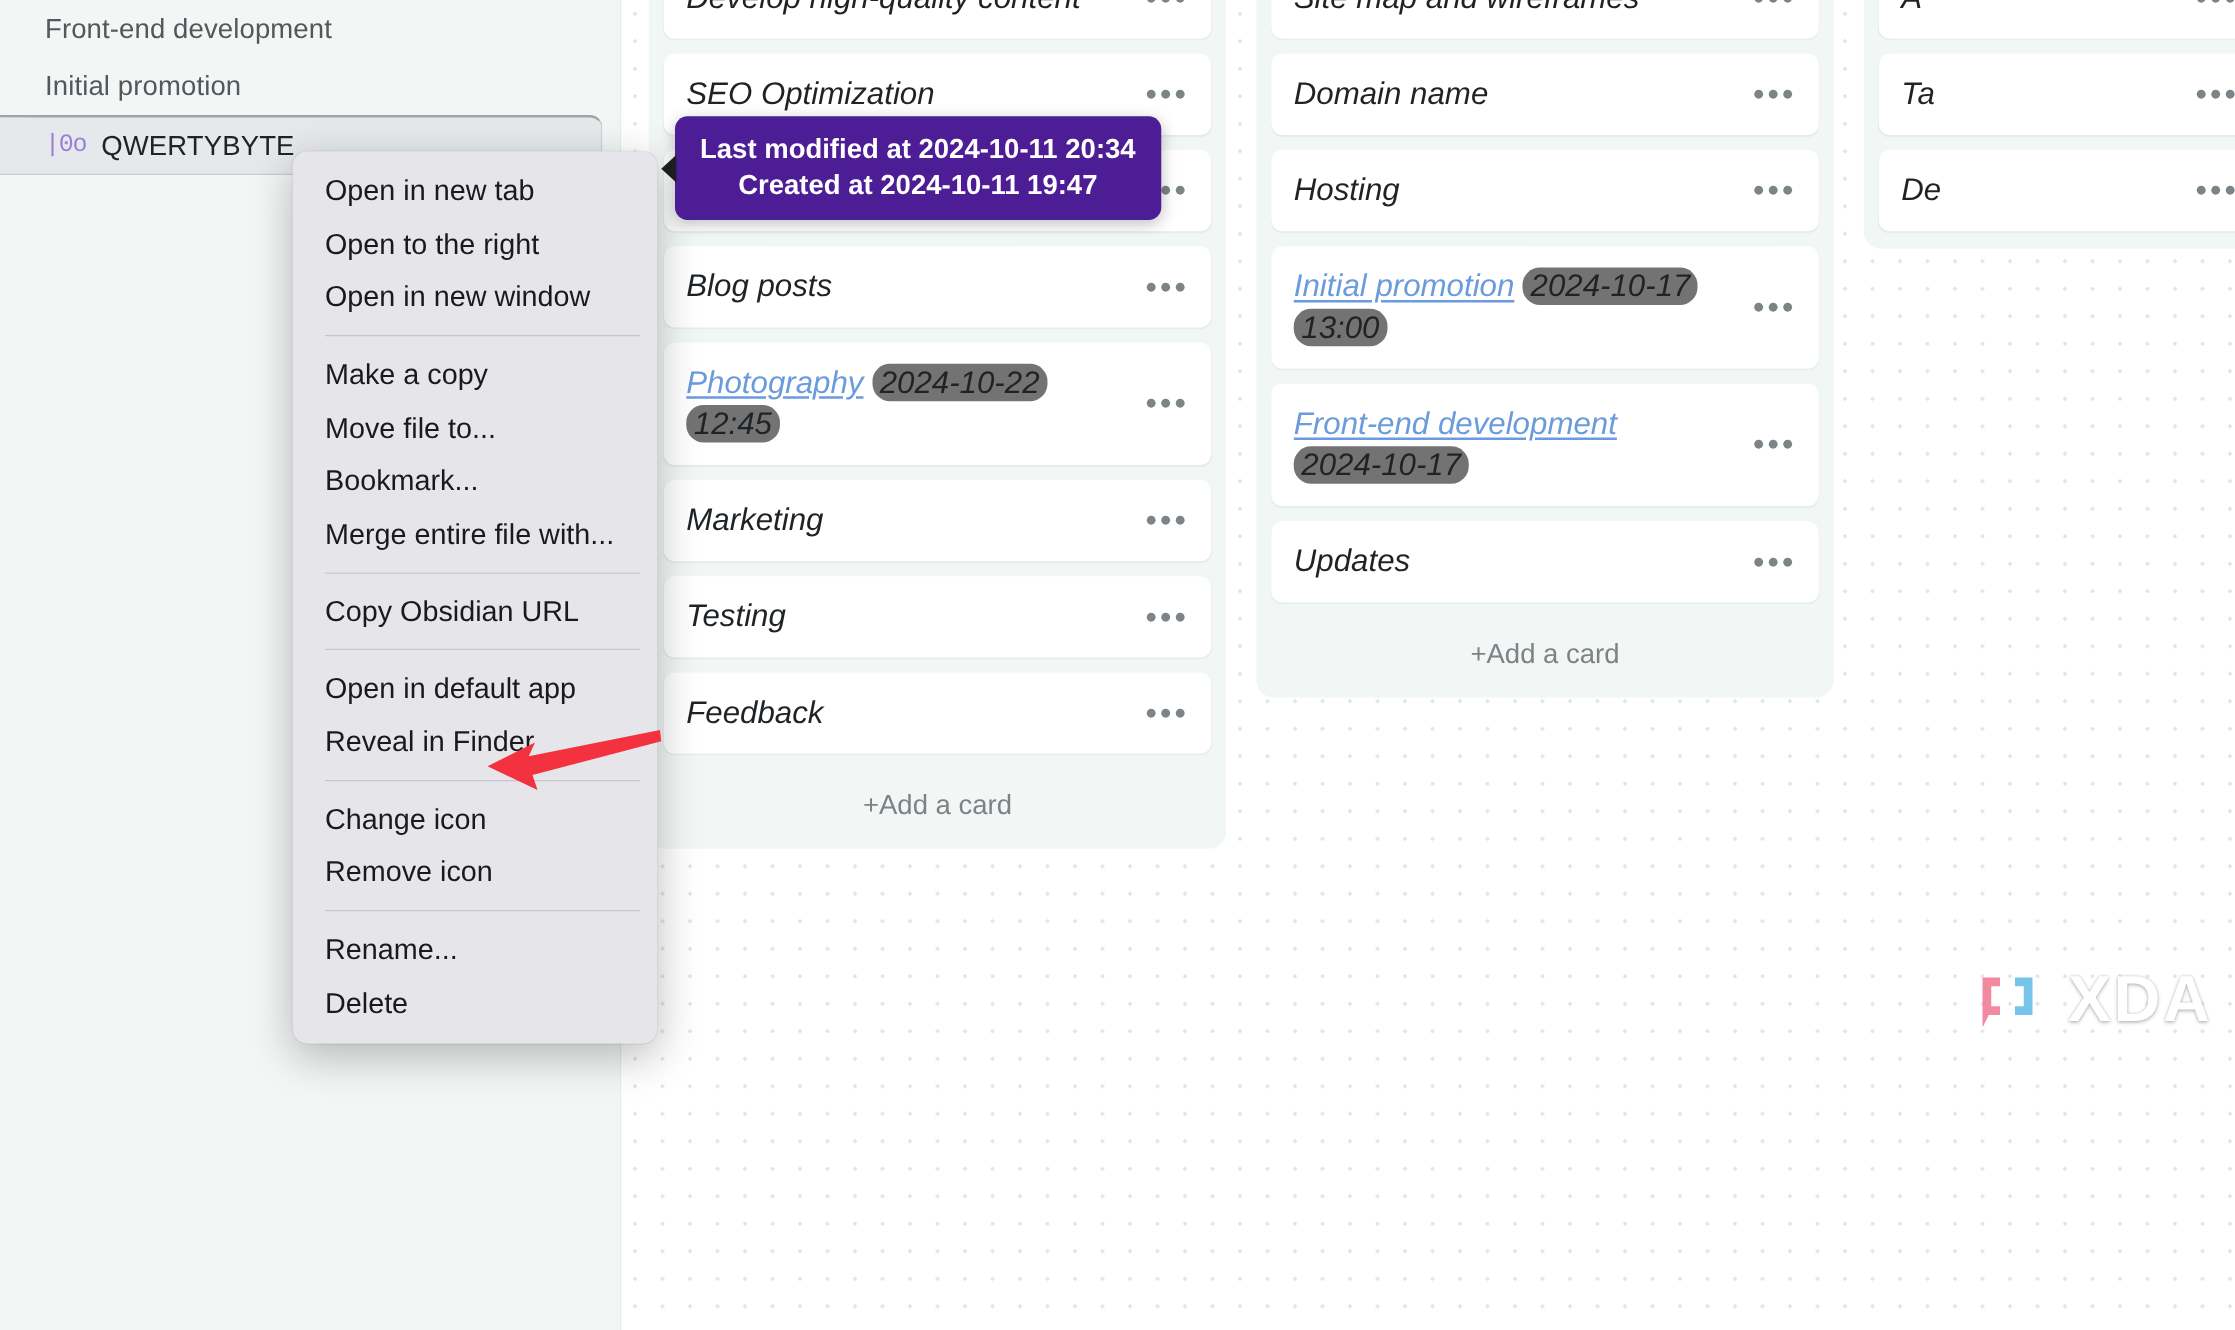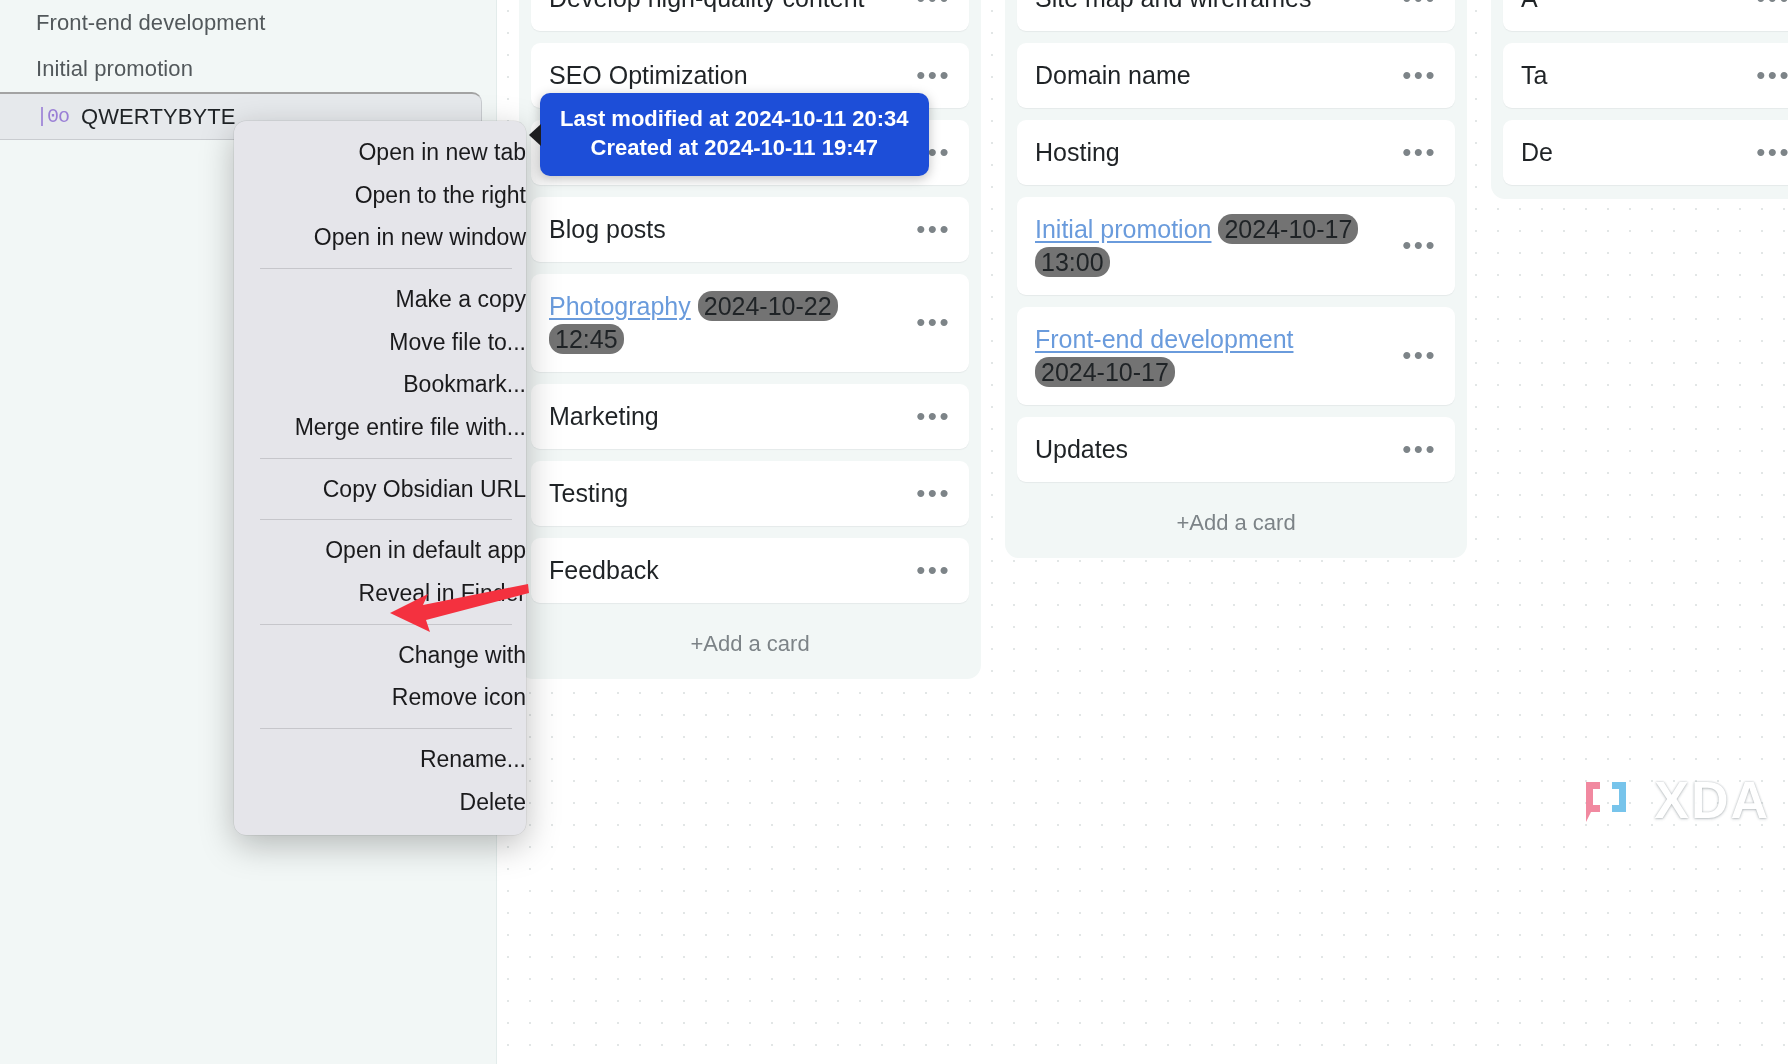--- a/index.html
+++ b/index.html
@@ -85,20 +85,21 @@
     background: #ffffff;
     border-radius: 9px;
     min-height: 62px;
     padding: 16px 18px;
     display: flex; align-items: center;
     justify-content: space-between;
     gap: 10px;
     box-shadow: 0 1px 1px rgba(30,40,50,.06);
     font-size: 25px;
     color: #1f2326;
+    font-style: italic;
   }
   .card-body { display: block; line-height: 1.32; }
   .card-text { }
   .dots {
     flex: 0 0 auto;
     color: #7d8488;
     font-size: 26px;
     letter-spacing: 2.5px;
     line-height: .6;
     align-self: center;
@@ -135,33 +136,32 @@
     box-shadow: 0 10px 34px rgba(0,0,0,.26), 0 0 0 .5px rgba(0,0,0,.10);
     z-index: 40;
   }
   .mi {
     font-size: 23px;
     color: #1a1a1c;
     padding: 5px 0 5px 26px;
     line-height: 1.42;
     white-space: nowrap;
     cursor: default;
-    text-align: right;
   }
   .msep {
     height: 1px;
     background: #c6c6cb;
     margin: 9px 14px 9px 26px;
   }
 
   
   #tooltip {
     position: absolute;
     left: 540px; top: 93px;
-    background: #1d4ed8;
+    background: #4c1d95;
     color: #ffffff;
     border-radius: 10px;
     padding: 12px 20px 14px 20px;
     font-size: 22px;
     font-weight: bold;
     line-height: 1.30;
     text-align: center;
     z-index: 50;
     box-shadow: 0 3px 12px rgba(0,0,0,.25);
   }
@@ -309,21 +309,21 @@
       <div class="mi">Make a copy</div>
       <div class="mi">Move file to...</div>
       <div class="mi">Bookmark...</div>
       <div class="mi">Merge entire file with...</div>
       <div class="msep"></div>
       <div class="mi">Copy Obsidian URL</div>
       <div class="msep"></div>
       <div class="mi">Open in default app</div>
       <div class="mi">Reveal in Finder</div>
       <div class="msep"></div>
-      <div class="mi">Change with</div>
+      <div class="mi">Change icon</div>
       <div class="mi">Remove icon</div>
       <div class="msep"></div>
       <div class="mi">Rename...</div>
       <div class="mi">Delete</div>
     </div>
 
   <div id="tooltip">
     <div>Last modified at 2024-10-11 20:34</div>
     <div>Created at 2024-10-11 19:47</div>
   </div>

